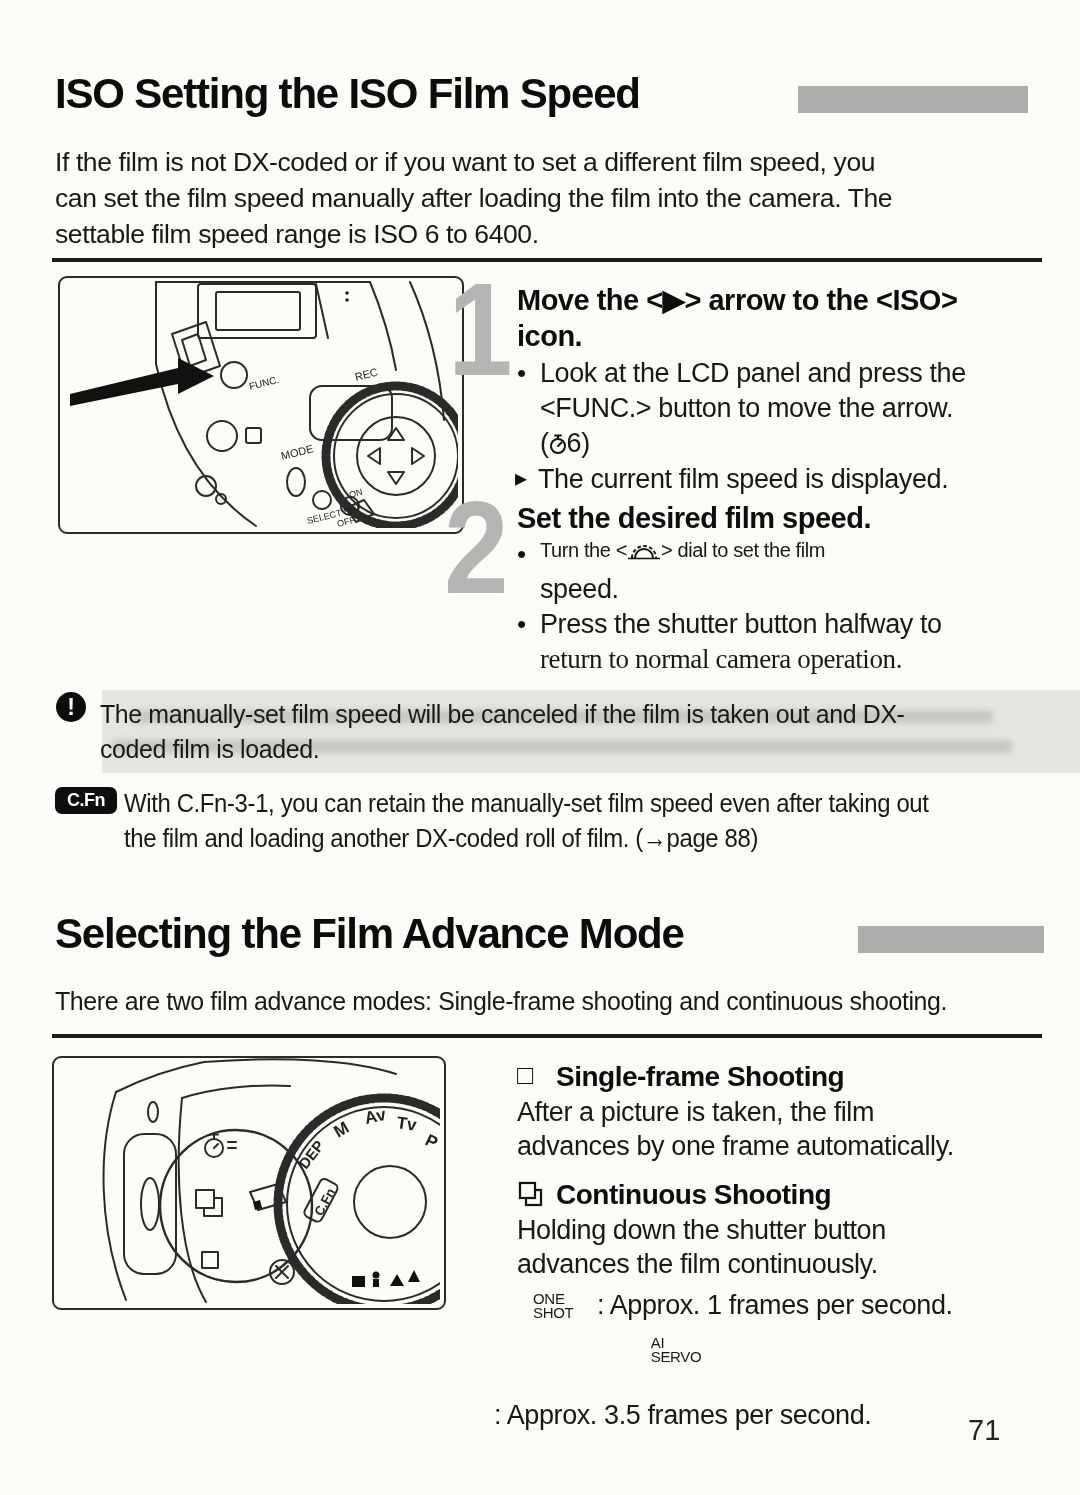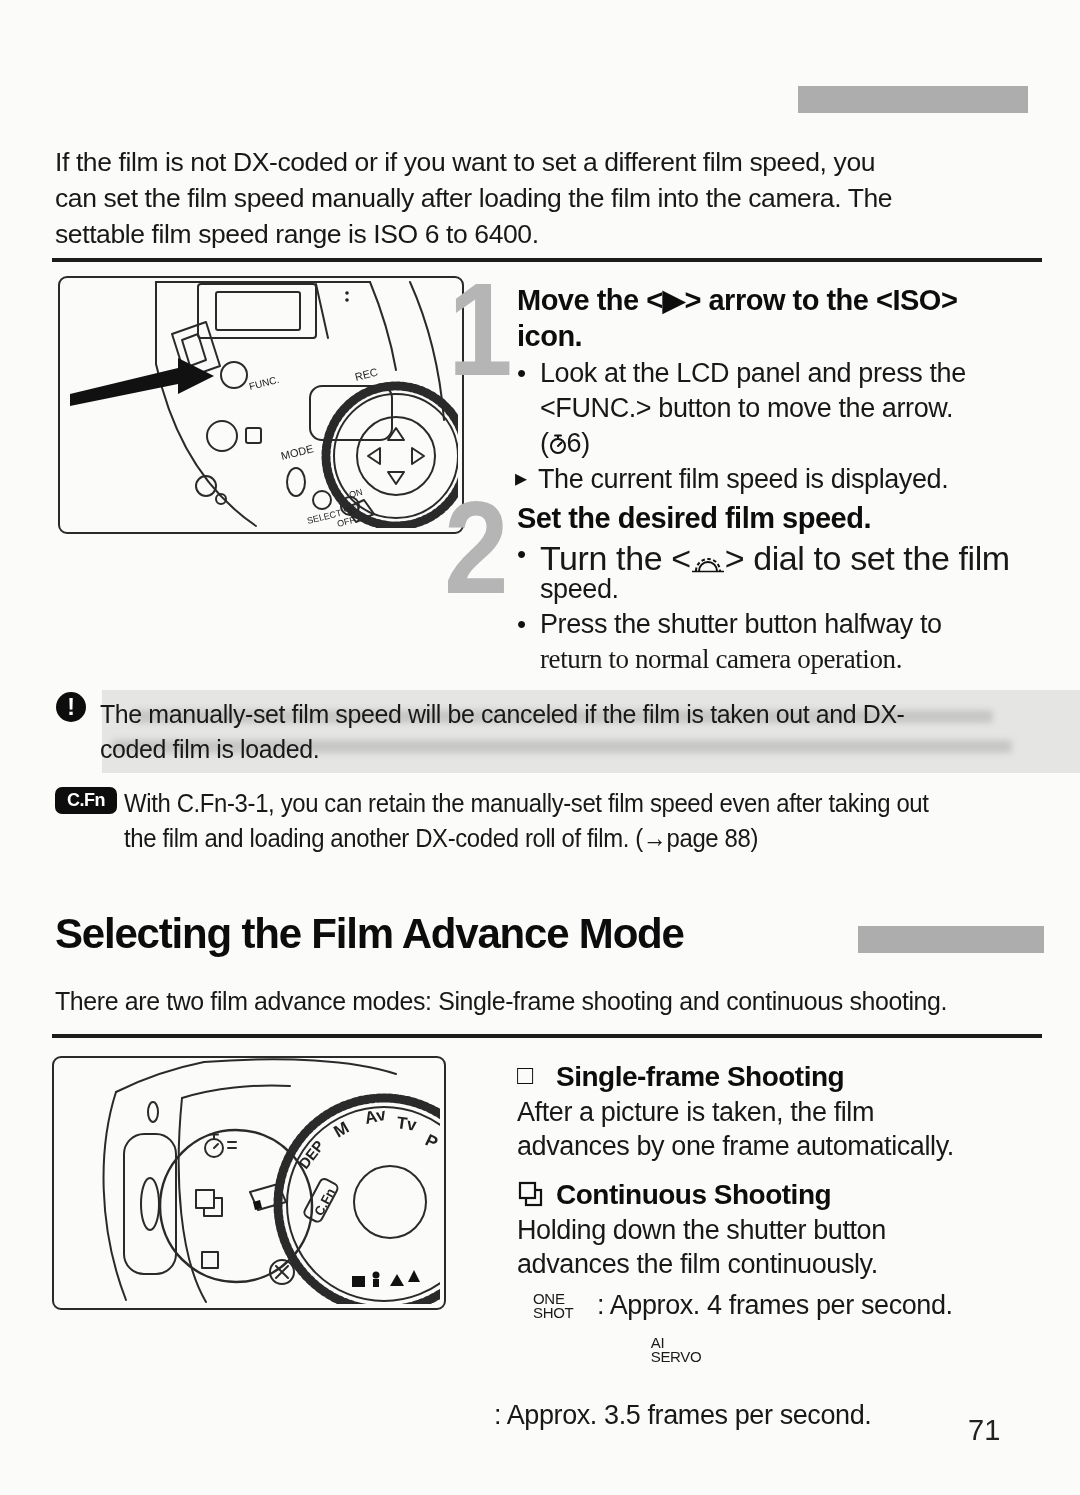--- a/index.html
+++ b/index.html
@@ -45,20 +45,21 @@
   .rate-text{font-size:27px;letter-spacing:-0.4px;color:#181818;}
   .pagenum{font-size:29px;color:#222;}
   .inline-icon{display:inline-block;vertical-align:-3px;}
   svg text{font-family:"Liberation Sans",sans-serif;fill:#222;stroke:none;}
 </style>
 </head>
 <body>
 
 <div class="page">
 
+  <div class="abs title line" style="left:55px;top:70px;">ISO Setting the ISO Film Speed</div>
   <div class="abs graybar" style="left:798px;top:86px;width:230px;height:27px;"></div>
 
   <div class="abs body-text line" style="left:55px;top:147px;">If the film is not DX-coded or if you want to set a different film speed, you</div>
   <div class="abs body-text line" style="left:55px;top:183px;">can set the film speed manually after loading the film into the camera. The</div>
   <div class="abs body-text line" style="left:55px;top:219px;">settable film speed range is ISO 6 to 6400.</div>
 
   <div class="abs hr" style="left:52px;top:258px;width:990px;"></div>
 
   <div class="abs illus-box" style="left:58px;top:276px;width:402px;height:254px;">
     <svg width="398" height="250" viewBox="0 0 398 250">
@@ -124,21 +125,21 @@
   </div>
   <div class="abs bullet-row" style="left:515px;top:464px;">
     <span class="result-glyph">▸</span>
     <span class="body-text line" style="font-size:27px;">The current film speed is displayed.</span>
   </div>
 
   <div class="abs stepnum" style="left:444px;top:494px;">2</div>
   <div class="abs step-head line" style="left:517px;top:502px;">Set the desired film speed.</div>
   <div class="abs bullet-row" style="left:517px;top:539px;">
     <span class="bullet-glyph">•</span>
-    <span class="body-text line" style="font-size:34px;">
+    <span class="body-text line" style="font-size:20px;">
       <span>Turn the &lt;</span><span class="inline-icon"><svg width="34" height="20" viewBox="0 0 34 20">
             <g stroke="#111" fill="none" stroke-width="2">
               <path d="M5,18 a12,12 0 0 1 24,0" stroke-dasharray="3.5 2.5"></path>
               <path d="M8,18 a9,9 0 0 1 18,0"></path>
               <line x1="1" y1="18.5" x2="33" y2="18.5" stroke-width="1.5"></line>
             </g>
           </svg></span><span>&gt; dial to set the film</span>
     </span>
   </div>
   <div class="abs body-text line indent" style="left:517px;top:574px;font-size:27px;">speed.</div>
@@ -229,21 +230,21 @@
   </div>
   <div class="abs mode-head line" style="left:556px;top:1179px;">Continuous Shooting</div>
   <div class="abs body-text line" style="left:517px;top:1215px;font-size:27px;">Holding down the shutter button</div>
   <div class="abs body-text line" style="left:517px;top:1249px;font-size:27px;">advances the film continuously.</div>
 
   <div class="abs rate-row" style="left:533px;top:1290px;">
     <span class="rate-label">
       <span style="display:block">ONE</span>
       <span style="display:block">SHOT</span>
     </span>
-    <span class="rate-text line">: Approx. 4 frames per second.</span>
+    <span class="rate-text line">: Approx. 1 frames per second.</span>
   </div>
   <div class="abs rate-row" style="left:494px;top:1336px;flex-direction:column;">
     <span class="rate-label">
       <span style="display:block">AI</span>
       <span style="display:block">SERVO</span>
     </span>
     <span class="rate-text line">: Approx. 3.5 frames per second.</span>
   </div>
 
   <div class="abs pagenum" style="left:968px;top:1414px;">71</div>

